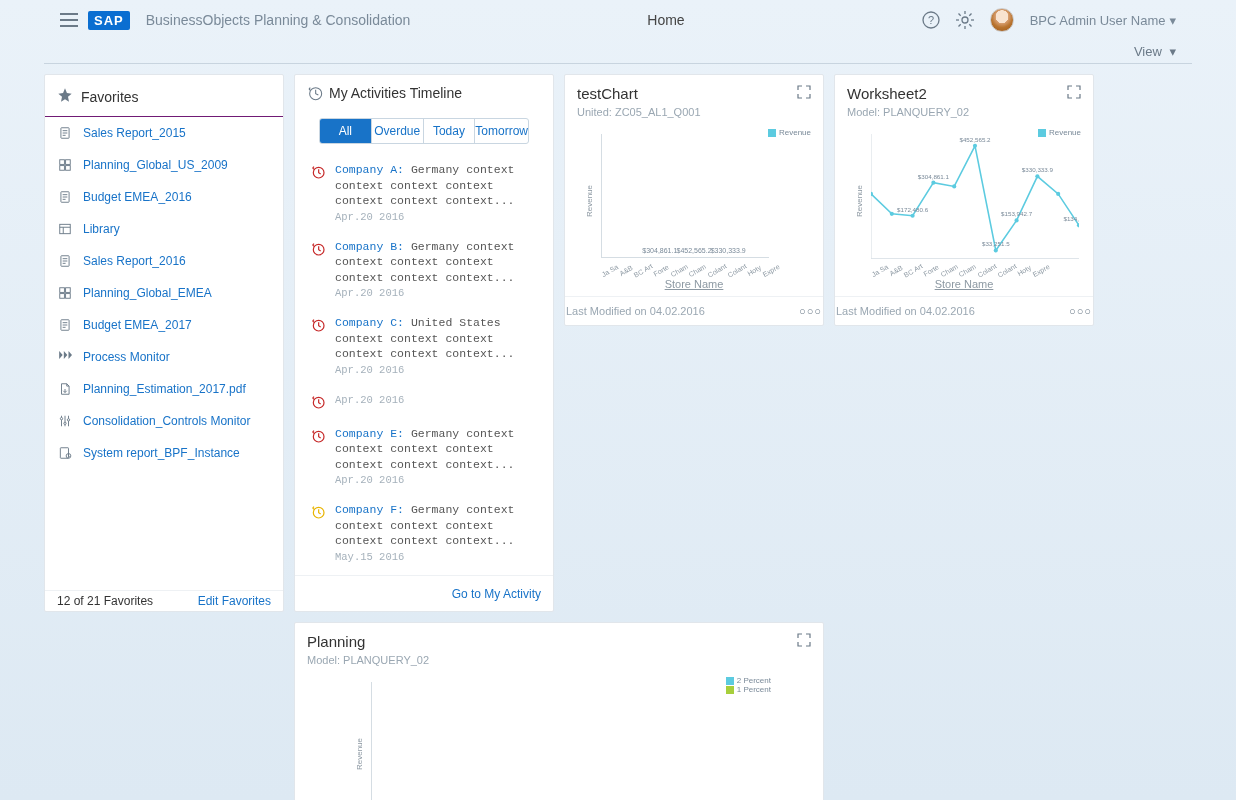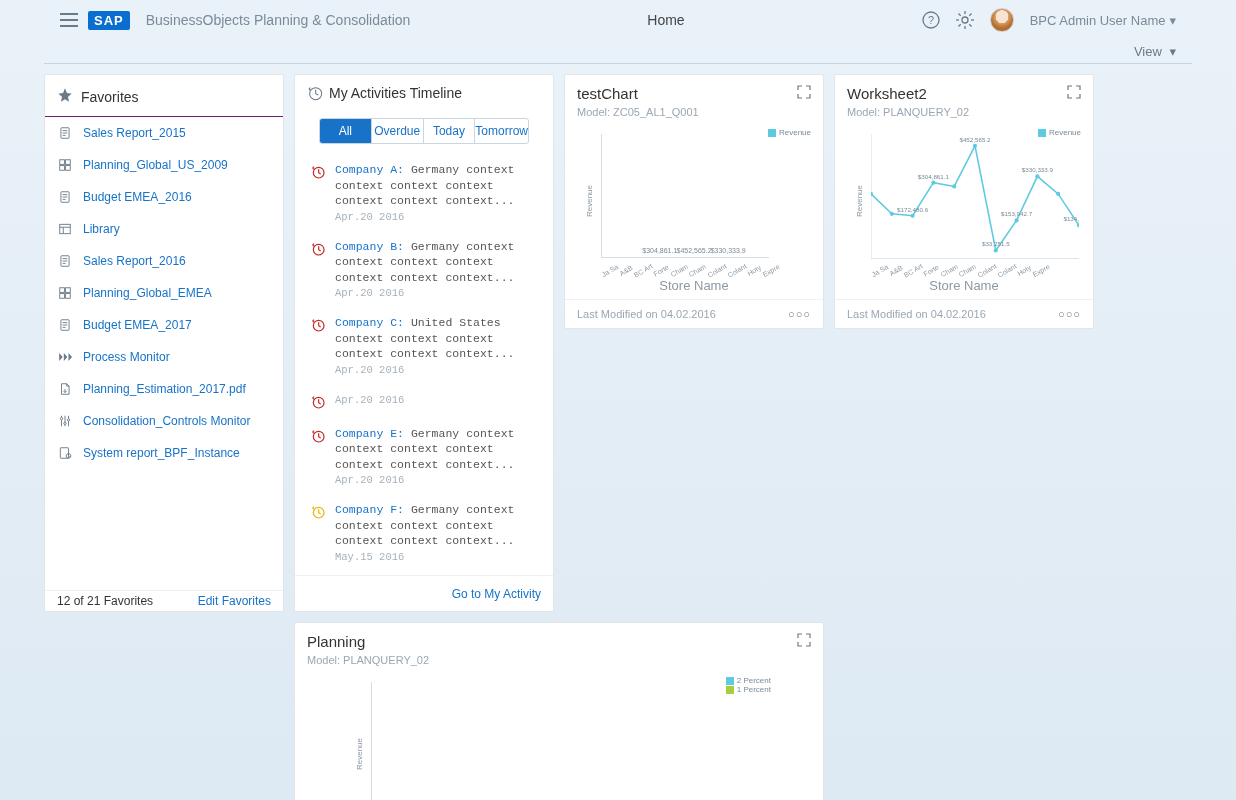--- a/index.html
+++ b/index.html
@@ -23,27 +23,27 @@
   hr.topline { border:none; border-top:1px solid #c8d4df; margin: 0 0 10px; }
 
   .grid { display:grid; grid-template-columns: 240px 260px 260px 260px; grid-template-rows: auto auto; gap:10px; }
 
   .card { background:#fff; border:1px solid #e1e6eb; border-radius:2px; display:flex; flex-direction:column; }
   .card-header { padding:10px 12px 4px; display:flex; align-items:flex-start; justify-content:space-between; }
   .card-title { font-size:15px; color:#333; font-weight:500; }
   .card-title.small { font-size:14px; }
   .model-line { color:#9aa7b2; font-size:11px; padding:0 12px 4px; }
   .card-body { padding: 4px 10px 6px; flex:1; position:relative; }
-  .card-footer { border-top:1px solid #eef1f4; padding:8px 12px; font-size:11px; color:#9aa7b2; display:flex; justify-content:space-between; align-items:center;gap:41px; }
+  .card-footer { border-top:1px solid #eef1f4; padding:8px 1px; font-size:11px; color:#9aa7b2; display:flex; justify-content:space-between; align-items:center;gap:41px; }
 
   
   .fav-card { grid-row: 1 / span 2; }
   .fav-header { display:flex; align-items:center; gap:8px; padding:12px 12px 10px; border-bottom:1px solid #701a75; }
   .fav-list { overflow:auto; flex:1; }
-  .fav-item { display:flex; align-items:center; gap:10px; padding:9px 12px; font-size:12px; color:#1873c8; cursor:pointer; }
+  .fav-item { display:flex; align-items:flex-start; gap:10px; padding:9px 12px; font-size:12px; color:#1873c8; cursor:pointer; }
   .fav-item .icon-slot { width:16px; color:#6b7a88; flex:none; display:flex; justify-content:center; }
   .fav-footer { border-top:1px solid #eef1f4; padding:3px 12px; display:flex; justify-content:space-between; font-size:12px; }
   .fav-footer .edit { color:#1873c8; }
 
   
   .timeline-card { grid-row: 1 / span 2; }
   .tl-tabs { display:flex; margin:10px 24px 6px; border:1px solid #c9d6e1; border-radius:3px; overflow:hidden; font-size:12px; }
   .tl-tab { flex:1; text-align:center; padding:5px 0; cursor:pointer; color:#1873c8; border-right:1px solid #c9d6e1; }
   .tl-tab:last-child { border-right:none; }
   .tl-tab.active { background:#1873c8; color:#fff; }
@@ -53,21 +53,21 @@
   .tl-text { font-size:11.5px; line-height:1.35; color:#555; }
   .tl-company { color:#1873c8; }
   .tl-date { color:#a5b1bb; font-size:10.5px; margin-top:2px; }
   .tl-footer { border-top:1px solid #eef1f4; padding:10px 12px; text-align:right; }
   .tl-footer a { color:#1873c8; font-size:12px; }
 
   
   .chart-box { position:relative; height:150px; }
   .chart-box.tall { height:160px; }
   .axis-label-y { position:absolute; left:-2px; top:50%; transform: translateY(-50%) rotate(-90deg); font-size:8px; color:#8d99a3; }
-  .axis-label-x { text-align:center; font-size:13px; color:#8d99a3; margin-top:2px; }
+  .axis-label-x { text-align:center; font-size:11px; color:#8d99a3; margin-top:2px;text-decoration:underline; }
   .legend { position:absolute; top:2px; right:2px; font-size:8px; color:#7a8a99; }
   .legend .sw { display:inline-block; width:8px; height:8px; vertical-align:middle; margin-right:3px; }
   .bars-area { position:absolute; left:26px; right:44px; bottom:18px; top:8px; display:flex; align-items:flex-end; gap:4px; border-bottom:1px solid #d5dde3; border-left:1px solid #d5dde3;}
   .bar-col { flex:1; display:flex; flex-direction:column; align-items:center; justify-content:flex-end; position:relative; }
   .bar { width:70%; background:#5ccbe0; }
   .bar-label { position:absolute; top:-10px; font-size:7px; color:#7a8a99; white-space:nowrap; }
   .x-labels { position:absolute; left:26px; right:44px; bottom:2px; display:flex; font-size:7px; color:#8d99a3; }
   .x-labels span { flex:1; text-align:center; transform: rotate(-30deg); transform-origin: center; white-space:nowrap; }
   .line-svg { position:absolute; left:26px; right:4px; bottom:18px; top:8px; }
 
@@ -271,21 +271,21 @@
 
       <div class="card">
         <div class="card-header">
           <span class="card-title">testChart</span>
           <span class="icon-btn">
             <svg width="14" height="14" viewBox="0 0 14 14" fill="none" stroke="#6b7a88" stroke-width="1.2">
                 <path d="M1 5V1h4M13 9v4H9M9 1h4v4M5 13H1V9"></path>
               </svg>
           </span>
         </div>
-        <div class="model-line">Model: ZC05_AL1_Q001</div>
+        <div class="model-line">United: ZC05_AL1_Q001</div>
         <div class="card-body">
           <div class="chart-box" id="chart-testChart">
             <span class="axis-label-y">Revenue</span>
             <div class="legend"><span class="sw" style="background:#5ccbe0"></span>Revenue</div>
             <div class="bars-area">
                 <div class="bar-col">
                   <div class="bar" style="height:44%"></div>
                 </div>
                 <div class="bar-col">
                   <div class="bar" style="height:86%"></div>

